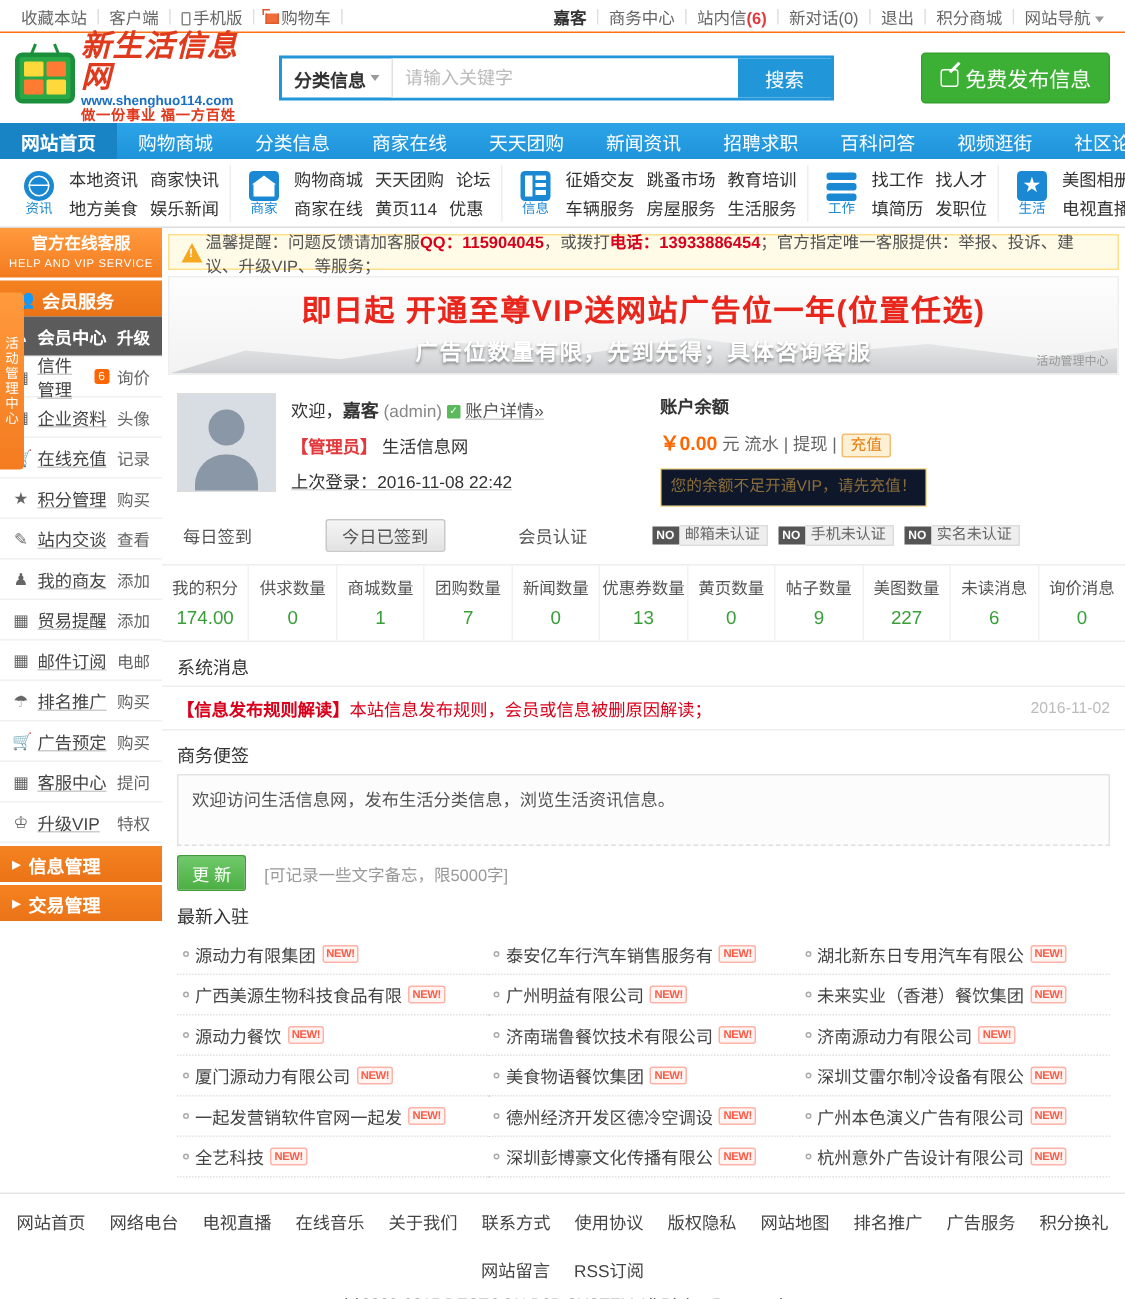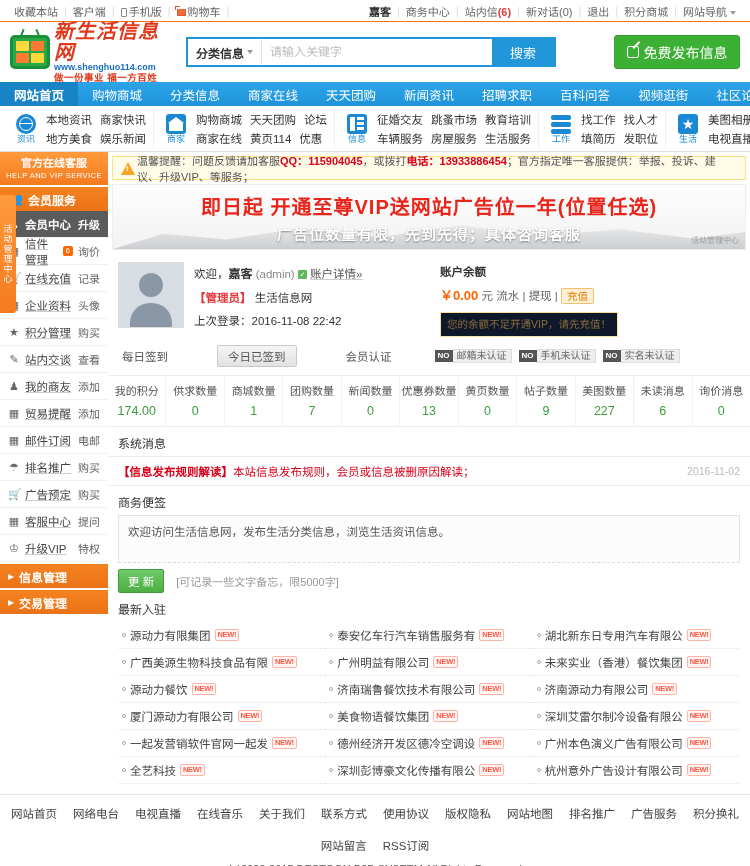--- a/index.html
+++ b/index.html
@@ -247,21 +247,21 @@
   }
   .pinfo { flex: 1; min-width: 0; font-size: 11.5px; line-height: 2.05; }
   .pinfo .row1 b { font-size: 12px; }
   .pinfo .gray { color: #888; }
   .ic-check {
     display: inline-block; width: 9px; height: 9px; background: #5cb85c; color: #fff;
     font-size: 7px; text-align: center; line-height: 9px; border-radius: 1px; vertical-align: middle;
   }
   .pinfo .link { color: #555; text-decoration: underline; text-decoration-color: #ccc; }
   .admin-tag { color: #e4393c; font-weight: bold; }
-  .pinfo .ul { text-decoration-color: #ddd; }
+  .pinfo .ul { text-decoration: underline; text-decoration-color: #ddd; }
 
   .balance { width: 300px; flex: none; font-size: 11.5px; line-height: 1.9; }
   .balance .t { font-weight: bold; color: #333; }
   .bal-amt { color: #f60; font-weight: bold; font-size: 13px; }
   .bal-links { color: #666; }
   .bal-btn {
     display: inline-block; background: #fdf0d5; border: 1px solid #f0c070;
     color: #e87d0d; padding: 0 5px; border-radius: 2px; font-size: 10.5px; line-height: 14px;
   }
   .bal-warn {
@@ -536,28 +536,28 @@
       <span class="lbl">会员中心</span>
       <span class="right">升级</span>
     </div>
     <div class="sb-item">
       <span class="sb-ico">▦</span>
       <span class="lbl">信件管理</span>
       <span class="badge">6</span>
       <span class="right">询价</span>
     </div>
     <div class="sb-item">
+      <span class="sb-ico">▦</span>
+      <span class="lbl">企业资料</span>
+      <span class="right">头像</span>
+    </div>
+    <div class="sb-item">
       <span class="sb-ico">🛒</span>
       <span class="lbl">在线充值</span>
       <span class="right">记录</span>
-    </div>
-    <div class="sb-item">
-      <span class="sb-ico">▦</span>
-      <span class="lbl">企业资料</span>
-      <span class="right">头像</span>
     </div>
     <div class="sb-item">
       <span class="sb-ico">★</span>
       <span class="lbl">积分管理</span>
       <span class="right">购买</span>
     </div>
     <div class="sb-item">
       <span class="sb-ico">✎</span>
       <span class="lbl">站内交谈</span>
       <span class="right">查看</span>

